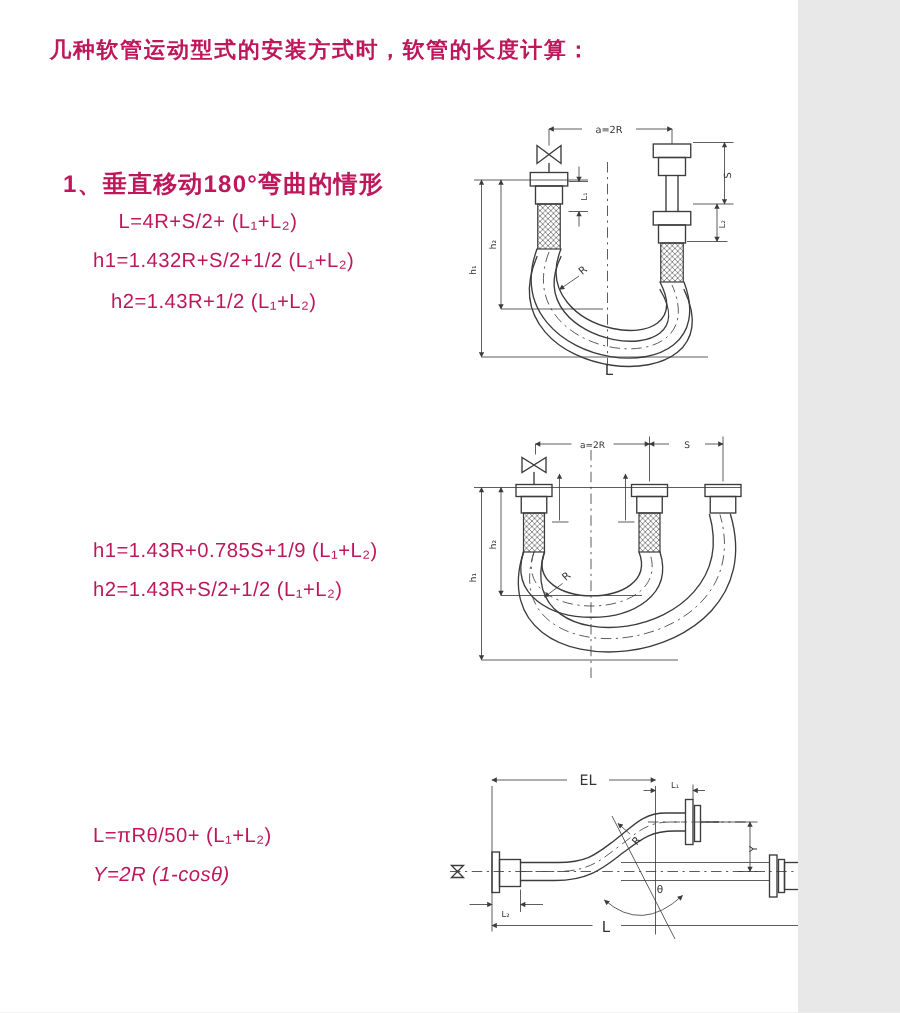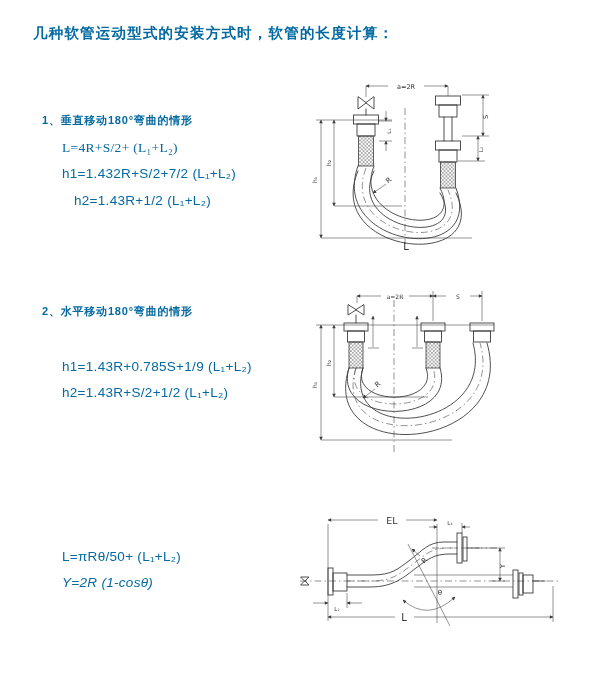--- a/index.html
+++ b/index.html
@@ -1,42 +1,41 @@
 <!DOCTYPE html>
 <html><head>
 <meta charset="utf-8">
 <style>
   html,body{margin:0;padding:0;background:#e8e8e8;}
-  .page{position:relative;width:600px;height:675px;background:#ffffff;overflow:hidden;
-        font-family:"Liberation Sans","DejaVu Sans",sans-serif;color:#0369a1;}
+  .page{position:relative;width:532px;height:675px;background:#ffffff;overflow:hidden;
+        font-family:"Liberation Sans","DejaVu Sans",sans-serif;color:#be185d;}
   .abs{position:absolute;white-space:nowrap;}
   .title{font-size:14.5px;font-weight:700;letter-spacing:1.2px;}
-  .heading{font-size:11px;font-weight:700;letter-spacing:0.8px;}
+  .heading{font-size:16px;font-weight:700;letter-spacing:0.8px;}
   .formula{font-size:13.5px;font-weight:400;letter-spacing:0.3px;}
   svg{position:absolute;overflow:visible;}
   svg text{font-family:"DejaVu Sans","Liberation Sans",sans-serif;fill:#333;}
   .ln{stroke:#3c3c3c;stroke-width:0.9;fill:none;stroke-linecap:round;}
   .dim{stroke:#3c3c3c;stroke-width:0.55;fill:none;}
   .cl{stroke:#4a4a4a;stroke-width:0.6;fill:none;stroke-dasharray:7 3 1.5 3;}
   .plate{stroke:#3c3c3c;stroke-width:0.9;fill:none;}
   .braid{stroke:#3c3c3c;stroke-width:0.8;}
 </style>
 </head>
 <body>
 
 <div class="page">
 
   <div class="abs title" style="left:33px;top:24px;">几种软管运动型式的安装方式时，软管的长度计算：</div>
 
   <div class="abs heading" style="left:42px;top:113px;">1、垂直移动180°弯曲的情形</div>
-  <div class="abs formula" style="left:62px;top:140px;font-family:Liberation Serif, serif;">L=4R+S/2+ (L₁+L₂)</div>
-  <div class="abs formula" style="left:62px;top:166px;">h1=1.432R+S/2+7/2 (L₁+L₂)</div>
+  <div class="abs formula" style="left:79px;top:140px;">L=4R+S/2+ (L₁+L₂)</div>
+  <div class="abs formula" style="left:62px;top:166px;">h1=1.432R+S/2+1/2 (L₁+L₂)</div>
   <div class="abs formula" style="left:62px;top:193px;padding-left:12px;">h2=1.43R+1/2 (L₁+L₂)</div>
 
-  <div class="abs heading" style="left:42px;top:304px;">2、水平移动180°弯曲的情形</div>
   <div class="abs formula" style="left:62px;top:359px;">h1=1.43R+0.785S+1/9 (L₁+L₂)</div>
   <div class="abs formula" style="left:62px;top:385px;">h2=1.43R+S/2+1/2 (L₁+L₂)</div>
 
   <div class="abs formula" style="left:62px;top:549px;">L=πRθ/50+ (L₁+L₂)</div>
   <div class="abs formula" style="left:62px;top:575px;font-style:italic;">Y=2R (1-cosθ)</div>
 
   <svg style="left:310px;top:72px;" width="285" height="186" viewBox="310 72 285 186">
     <defs>
       <marker id="m1" viewBox="0 0 10 10" refX="9" refY="5" markerWidth="8" markerHeight="6.5" orient="auto-start-reverse">
         <path d="M0,0 L10,5 L0,10 z" fill="#3c3c3c"></path>

